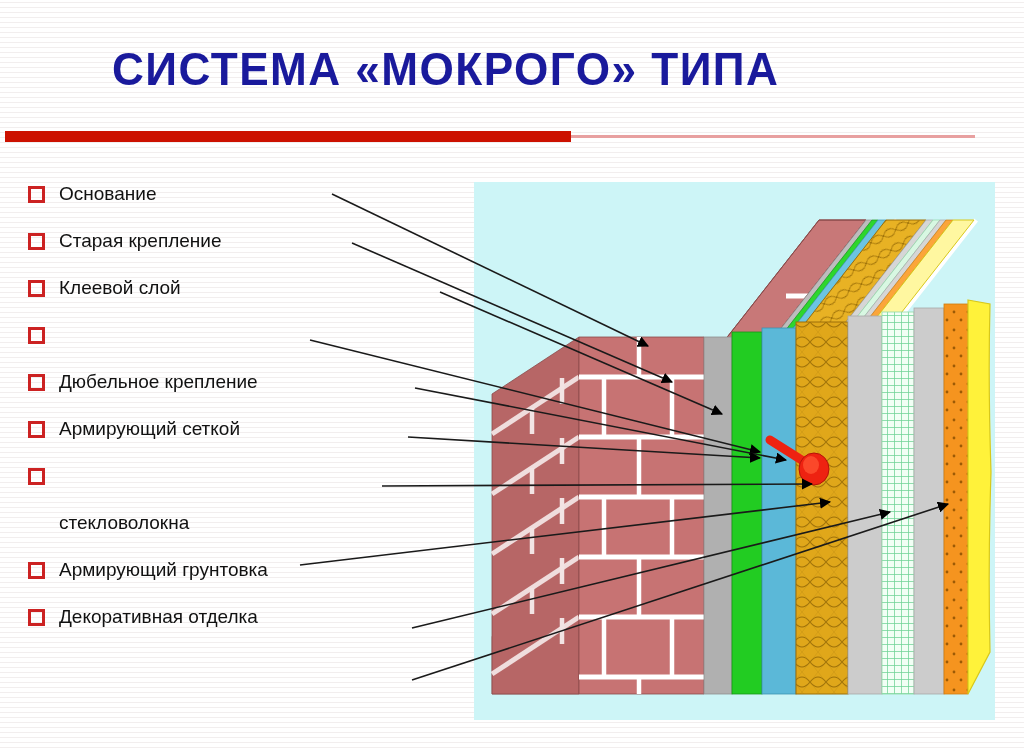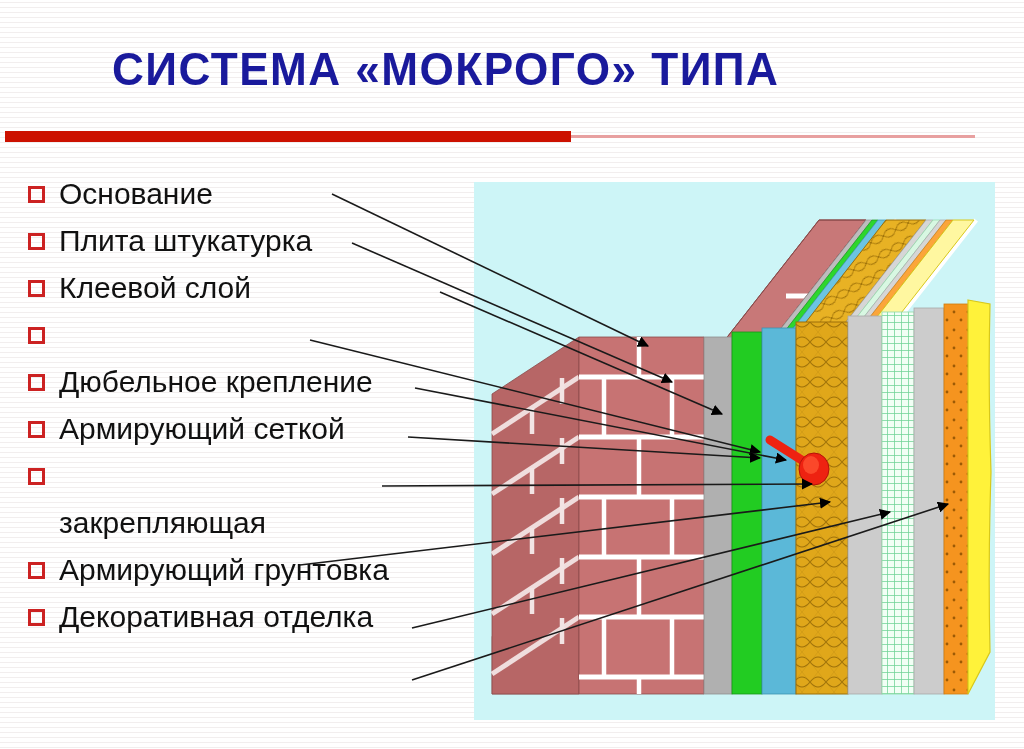--- a/index.html
+++ b/index.html
@@ -53,21 +53,21 @@
   }
   .bullet{
     width:17px;height:17px;
     border:3px solid #cc2222;
     background:transparent;
     margin-top:8px;margin-right:14px;
     flex:0 0 auto;box-sizing:border-box;
   }
   .bullet.spacer{border-color:transparent;}
   .legend-label{
-    font-size:30px;line-height:32px;
+    font-size:19px;line-height:32px;
     color:#111111;white-space:nowrap;text-align:right;
   }
   
   #diagram-panel{
     position:absolute;left:474px;top:182px;
     width:521px;height:538px;
     background:#cdf5f7;
   }
   #diagram-svg{display:block;width:521px;height:538px;}
   
@@ -89,21 +89,21 @@
 
   <div id="legend">
 
     <div class="legend-row">
       <span class="bullet"></span>
       <span class="legend-label">Основание</span>
     </div>
 
     <div class="legend-row">
       <span class="bullet"></span>
-      <span class="legend-label">Плита штукатурка</span>
+      <span class="legend-label">Старая крепление</span>
     </div>
 
 
     <div class="legend-row">
       <span class="bullet"></span>
       <span class="legend-label">Клеевой слой</span>
     </div>
 
     <div class="legend-row">
       <span class="bullet"></span>
@@ -118,21 +118,21 @@
       <span class="bullet"></span>
       <span class="legend-label">Армирующий сеткой</span>
     </div>
 
     <div class="legend-row">
       <span class="bullet"></span>
     </div>
 
     <div class="legend-row">
       <span class="bullet spacer"></span>
-      <span class="legend-label">закрепляющая</span>
+      <span class="legend-label">стекловолокна</span>
     </div>
 
     <div class="legend-row">
       <span class="bullet"></span>
       <span class="legend-label">Армирующий грунтовка</span>
     </div>
 
     <div class="legend-row">
       <span class="bullet"></span>
       <span class="legend-label">Декоративная отделка</span>

